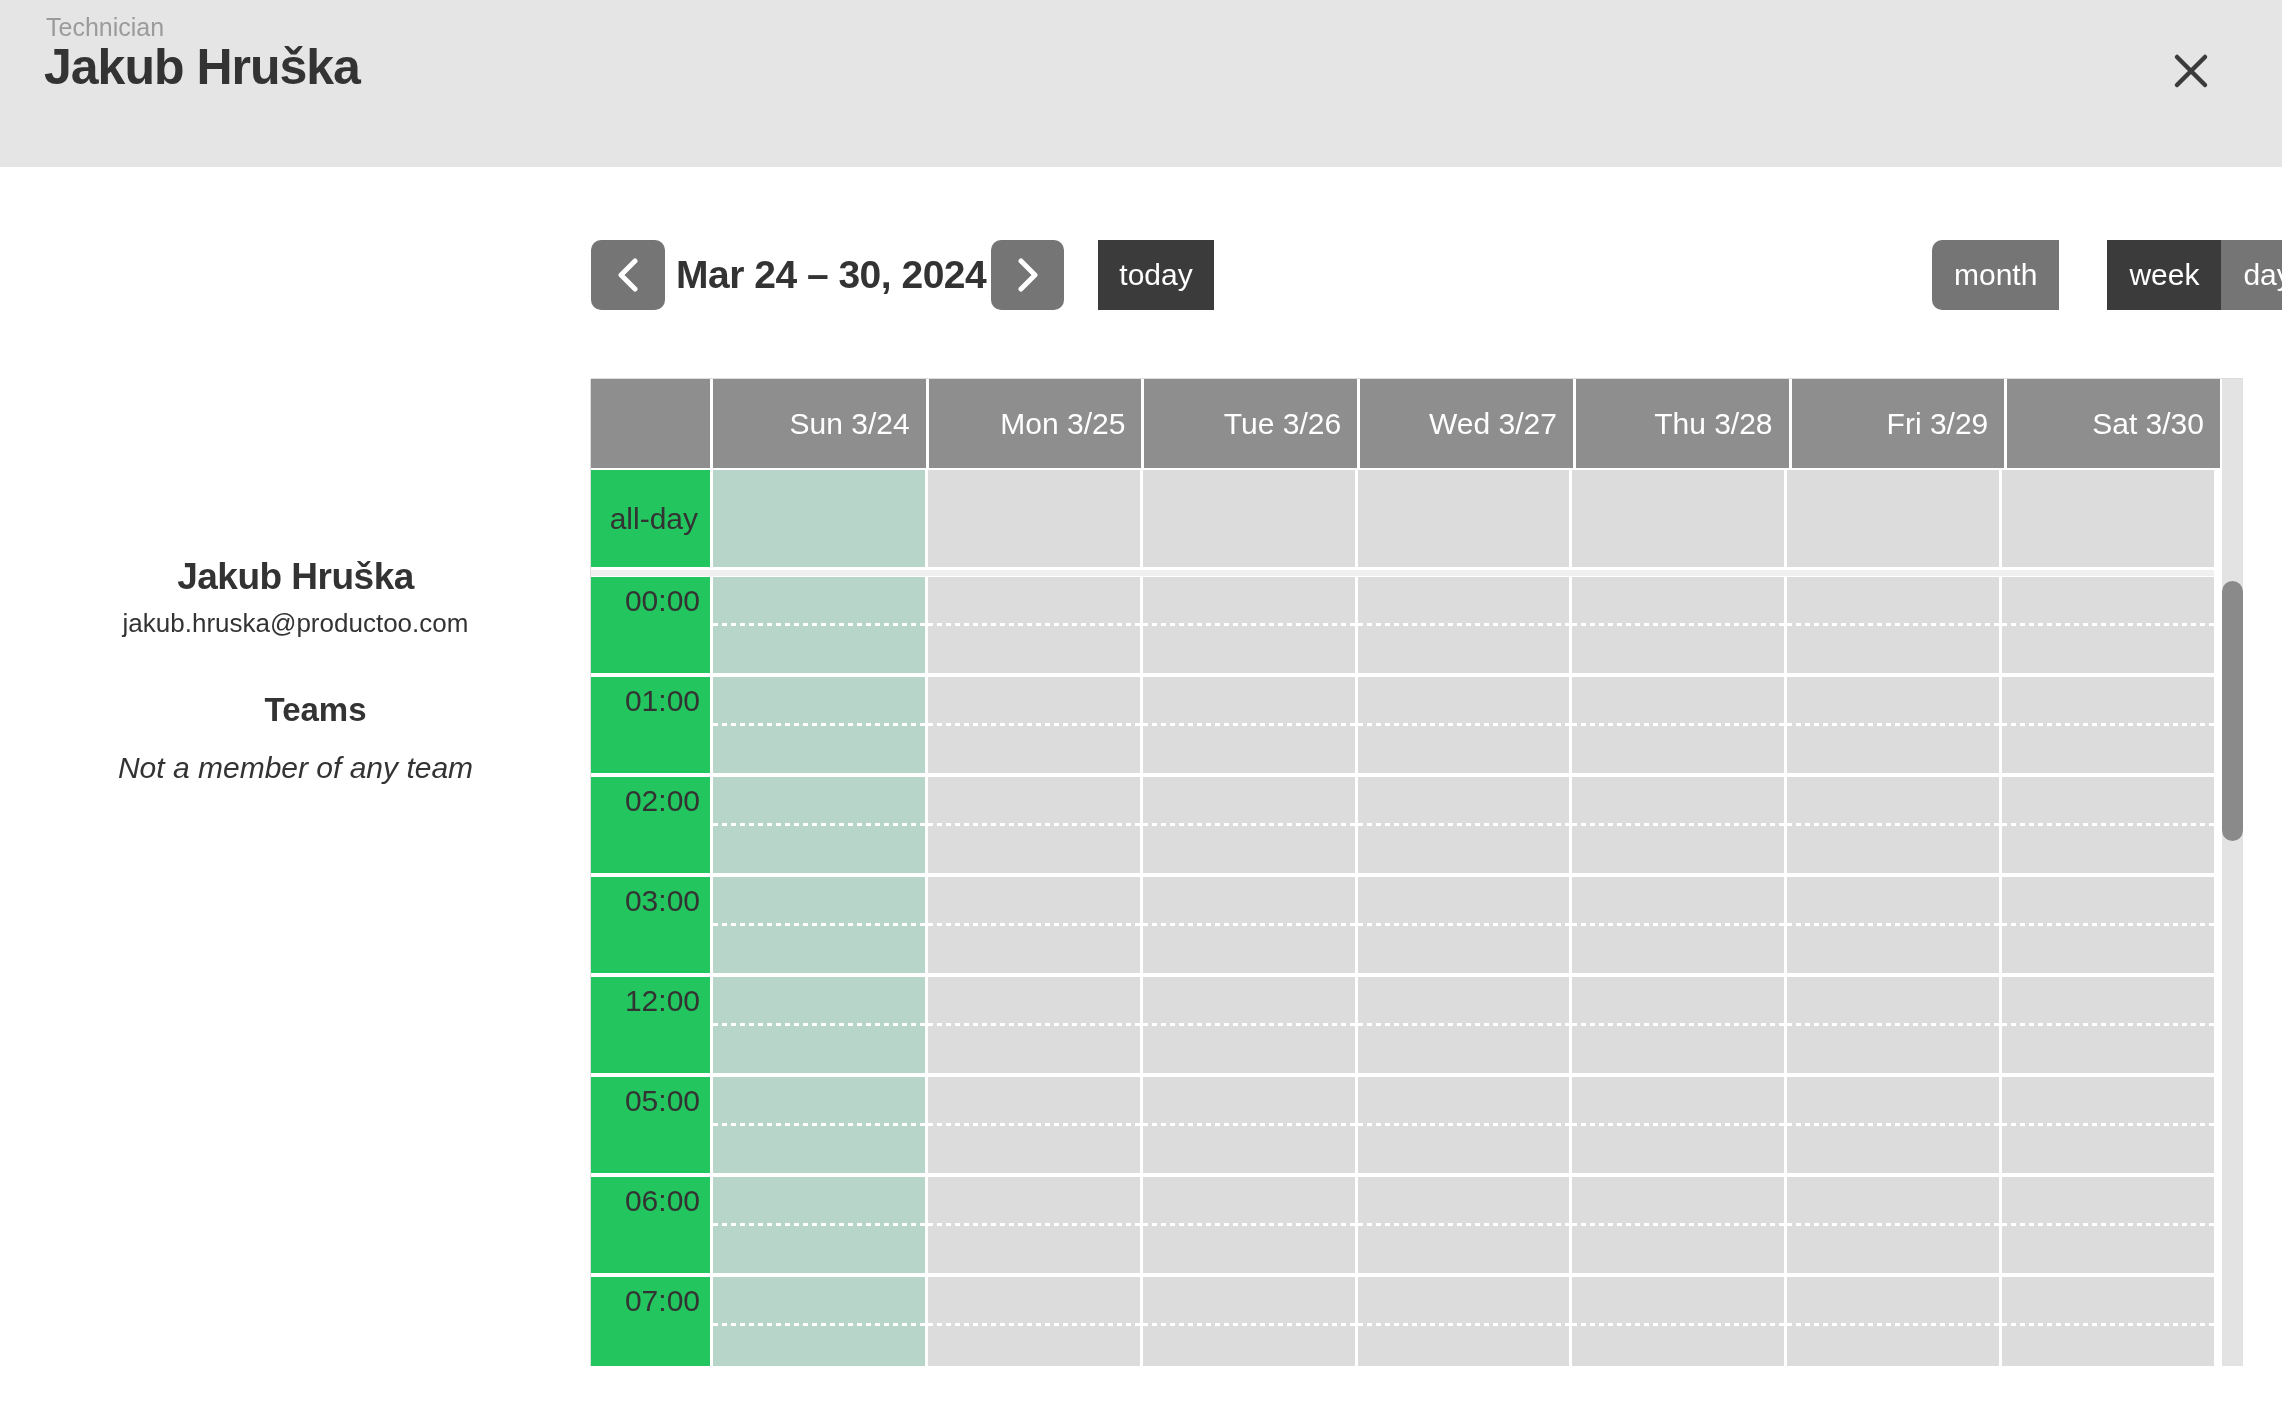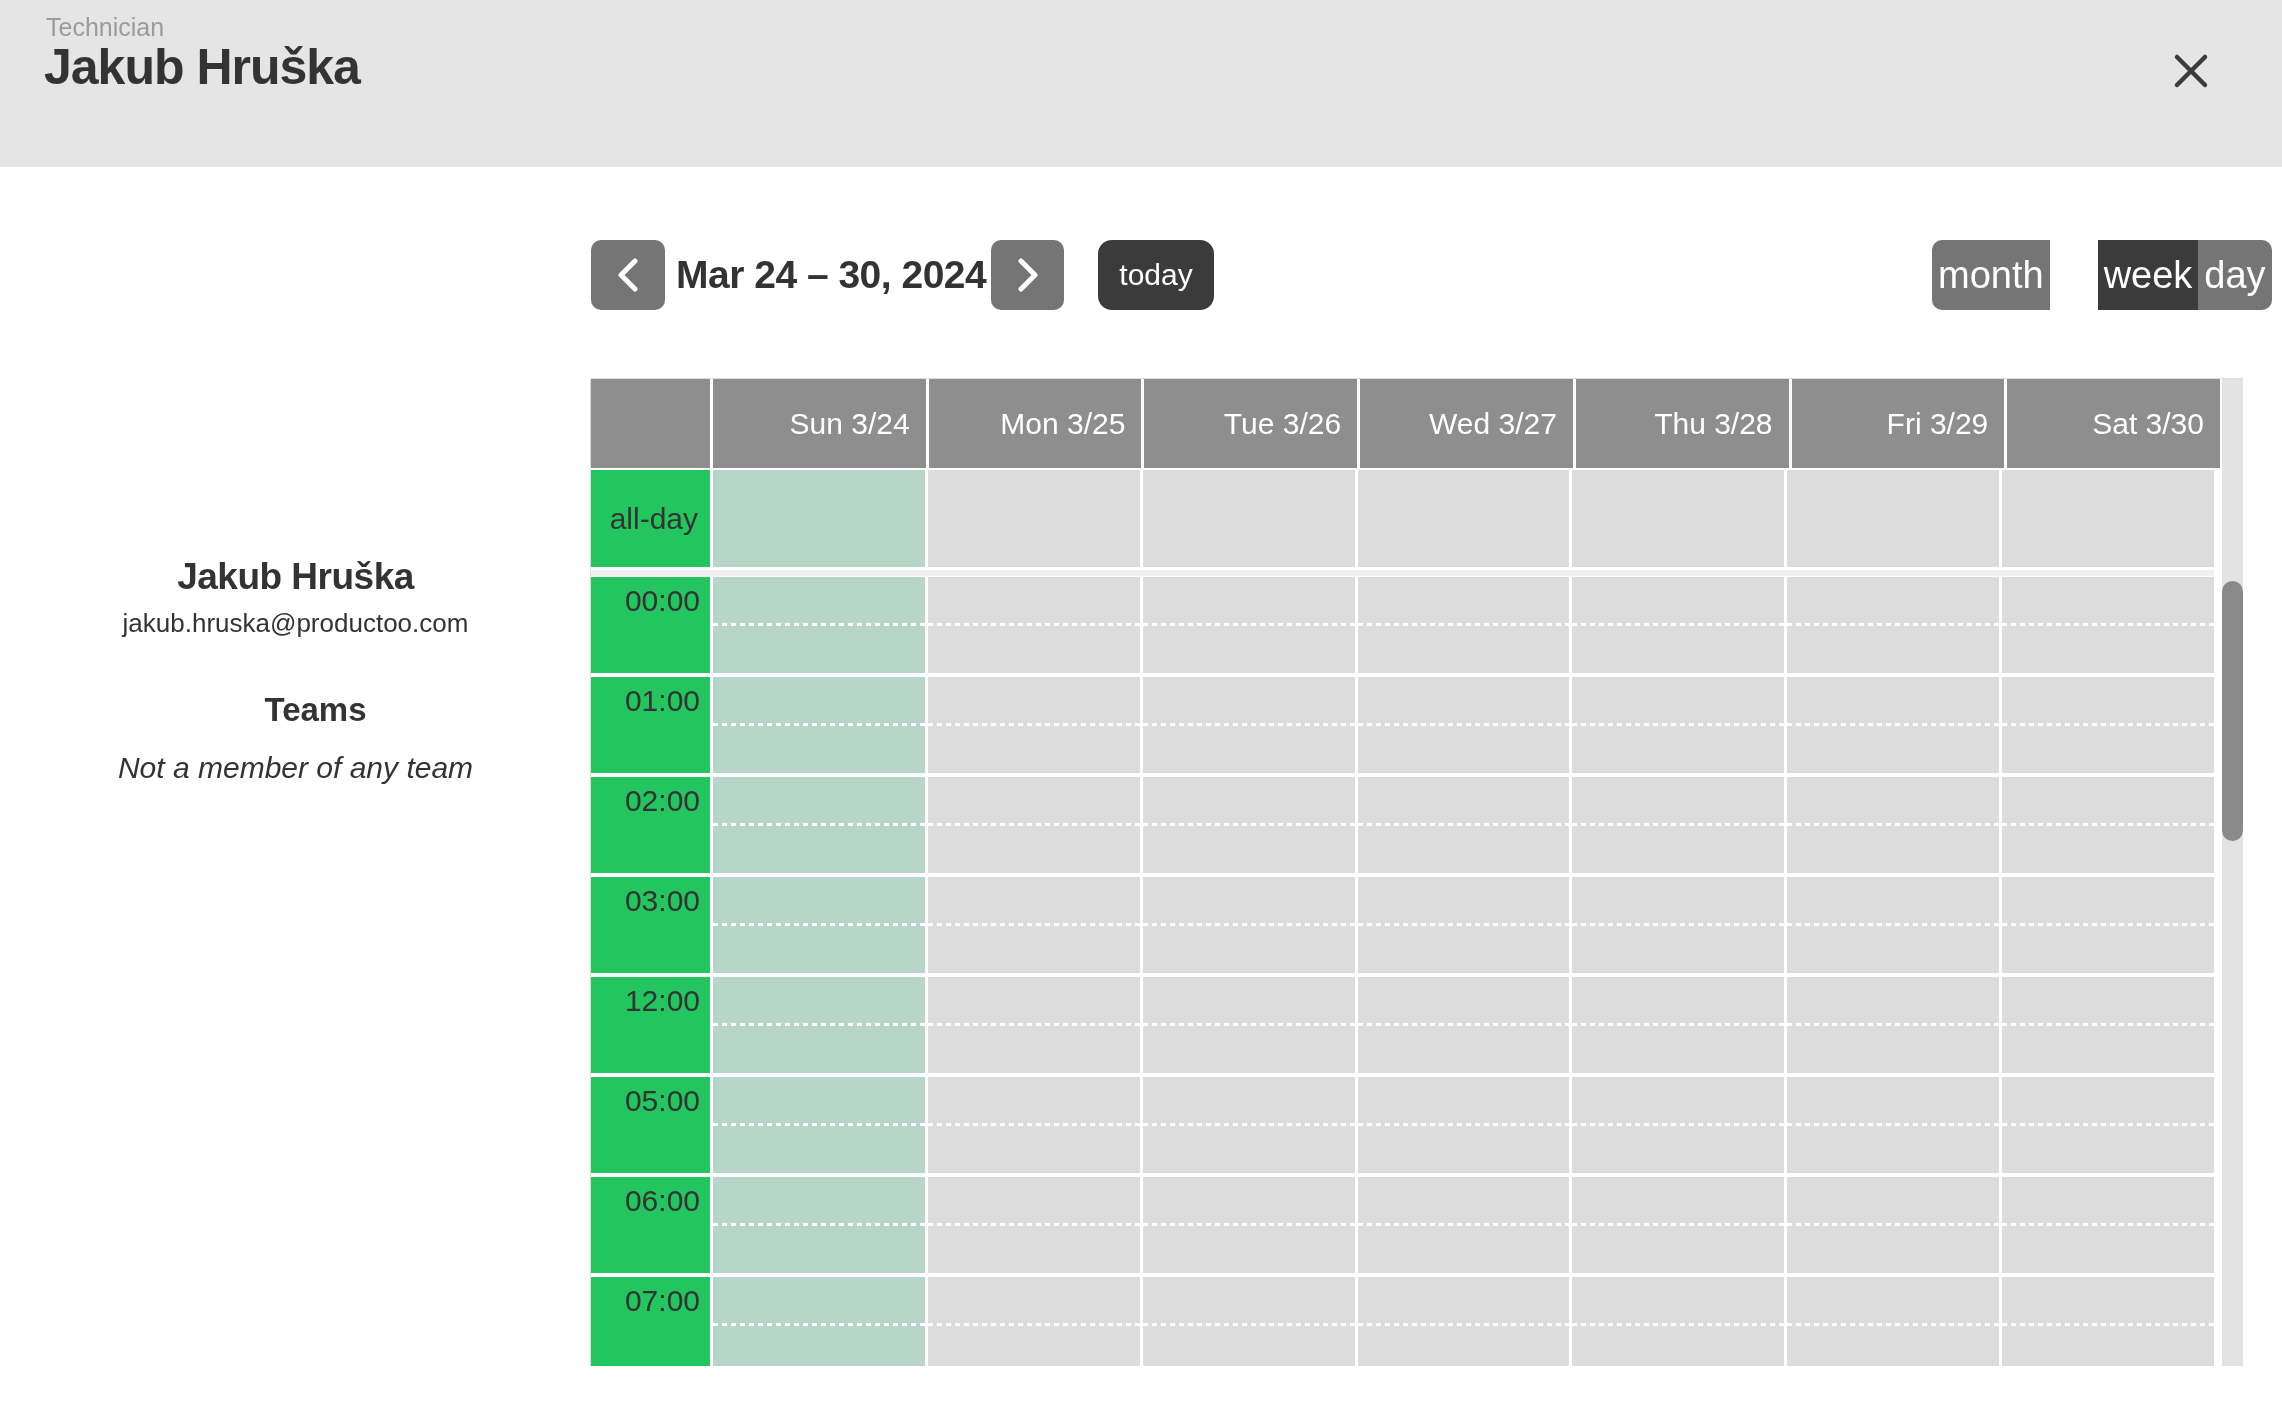--- a/index.html
+++ b/index.html
@@ -25,23 +25,23 @@
   .kicker{position:absolute;left:46px;top:13px;font-size:25px;color:var(--text-muted);}
   .page-title{position:absolute;left:44px;top:38px;margin:0;font-size:50px;font-weight:bold;letter-spacing:-1px;color:var(--text-dark);}
   .close-btn{position:absolute;right:58px;top:38px;width:66px;height:66px;background:transparent;border:none;padding:0;cursor:pointer;display:flex;align-items:center;justify-content:center;}
   .close-btn svg{display:block;}
 
   
   .nav-btn{position:absolute;top:240px;width:74px;height:70px;border:none;border-radius:10px;background:var(--button-gray);cursor:pointer;display:flex;align-items:center;justify-content:center;padding:0;}
   .nav-btn.prev{left:591px;}
   .nav-btn.next{left:991px;width:73px;}
   .cal-title{position:absolute;left:676px;top:240px;height:70px;line-height:70px;font-size:39px;font-weight:bold;letter-spacing:-0.5px;color:var(--text-dark);white-space:nowrap;}
-  .today-btn{position:absolute;left:1098px;top:240px;width:116px;height:70px;border:none;border-radius:14px;background:var(--button-dark);color:#fff;font-size:30px;cursor:pointer;font-family:inherit;}
+  .today-btn{position:absolute;left:1098px;top:240px;width:116px;height:70px;border:none;border-radius:0;background:var(--button-dark);color:#fff;font-size:30px;cursor:pointer;font-family:inherit;}
   .view-toggle{position:absolute;left:1932px;top:240px;height:70px;display:flex;border-radius:10px;overflow:hidden;}
-  .view-toggle .seg{border:none;height:70px;background:var(--button-gray);color:#fff;font-size:38px;padding:0 6px;cursor:pointer;font-family:inherit;}
+  .view-toggle .seg{border:none;height:70px;background:var(--button-gray);color:#fff;font-size:30px;padding:0 22px;cursor:pointer;font-family:inherit;}
   .view-toggle .seg.active{background:var(--button-dark);margin-left:48px;}
 
   
   .profile{position:absolute;left:0;top:556px;width:591px;text-align:center;color:var(--text-dark);}
   .p-name{font-size:37px;font-weight:bold;letter-spacing:-0.5px;}
   .p-email{margin-top:10px;font-size:26px;}
   .p-teams-h{margin-top:52px;font-size:33px;font-weight:bold;margin-left:40px;}
   .p-teams-empty{margin-top:22px;font-size:30px;font-style:italic;}
 
   

